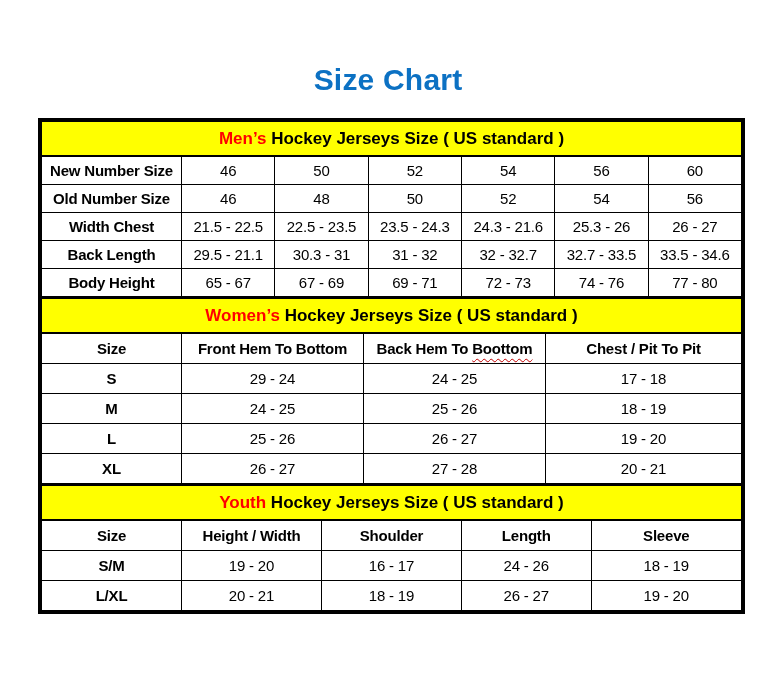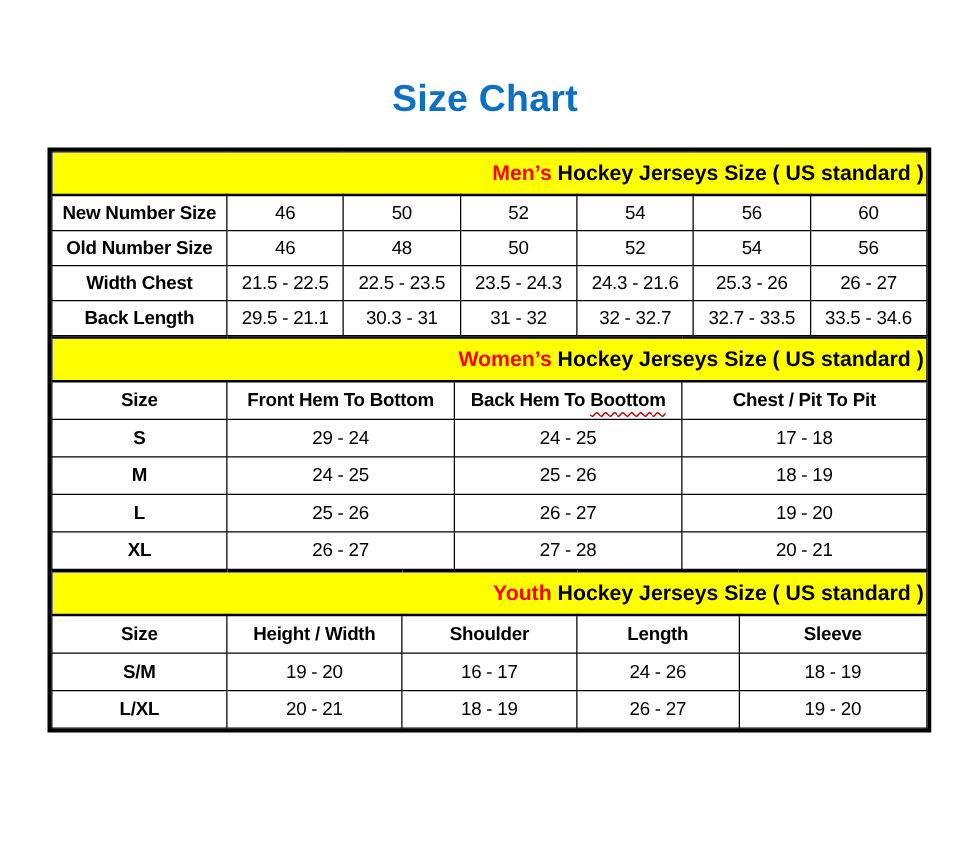--- a/index.html
+++ b/index.html
@@ -29,21 +29,21 @@
     font-size: 15px; line-height: 19px;
     padding: 4px 2px; letter-spacing: -0.2px;
     overflow: hidden; white-space: nowrap;
   }
   .wy td, .wy th { padding: 5px 2px; }
   td.band {
     background: var(--band-bg, #FFFF00);
     border-top: 2px solid var(--border, #000);
     border-bottom: 2px solid var(--border, #000);
     font-size: 17px; line-height: 21px; font-weight: 700;
-    padding: 6px 2px; letter-spacing: 0; text-align: right;
+    padding: 6px 2px; letter-spacing: 0;
   }
   #mens td.band { border-top-width: 1px; }
   .hl { color: var(--highlight, #FF0000); }
   tr.head th { font-weight: 700; }
   td.rlabel { font-weight: 700; margin-top: 41px; }
   td.szc { font-weight: 700; }
   .misspelled {
     text-decoration: underline;
     text-decoration-style: wavy;
     text-decoration-color: var(--squiggle, #C00000);
@@ -109,20 +109,29 @@
         </tr>
         <tr>
           <td class="rlabel">Back Length</td>
           <td>29.5 - 21.1</td>
           <td>30.3 - 31</td>
           <td>31 - 32</td>
           <td>32 - 32.7</td>
           <td>32.7 - 33.5</td>
           <td>33.5 - 34.6</td>
         </tr>
+        <tr>
+          <td class="rlabel">Body Height</td>
+          <td>65 - 67</td>
+          <td>67 - 69</td>
+          <td>69 - 71</td>
+          <td>72 - 73</td>
+          <td>74 - 76</td>
+          <td>77 - 80</td>
+        </tr>
       </tbody>
     </table>
 
     <table id="womens" class="wy">
       <colgroup>
           <col class="c0">
           <col class="c1">
           <col class="c2">
           <col class="c3">
         </colgroup>

